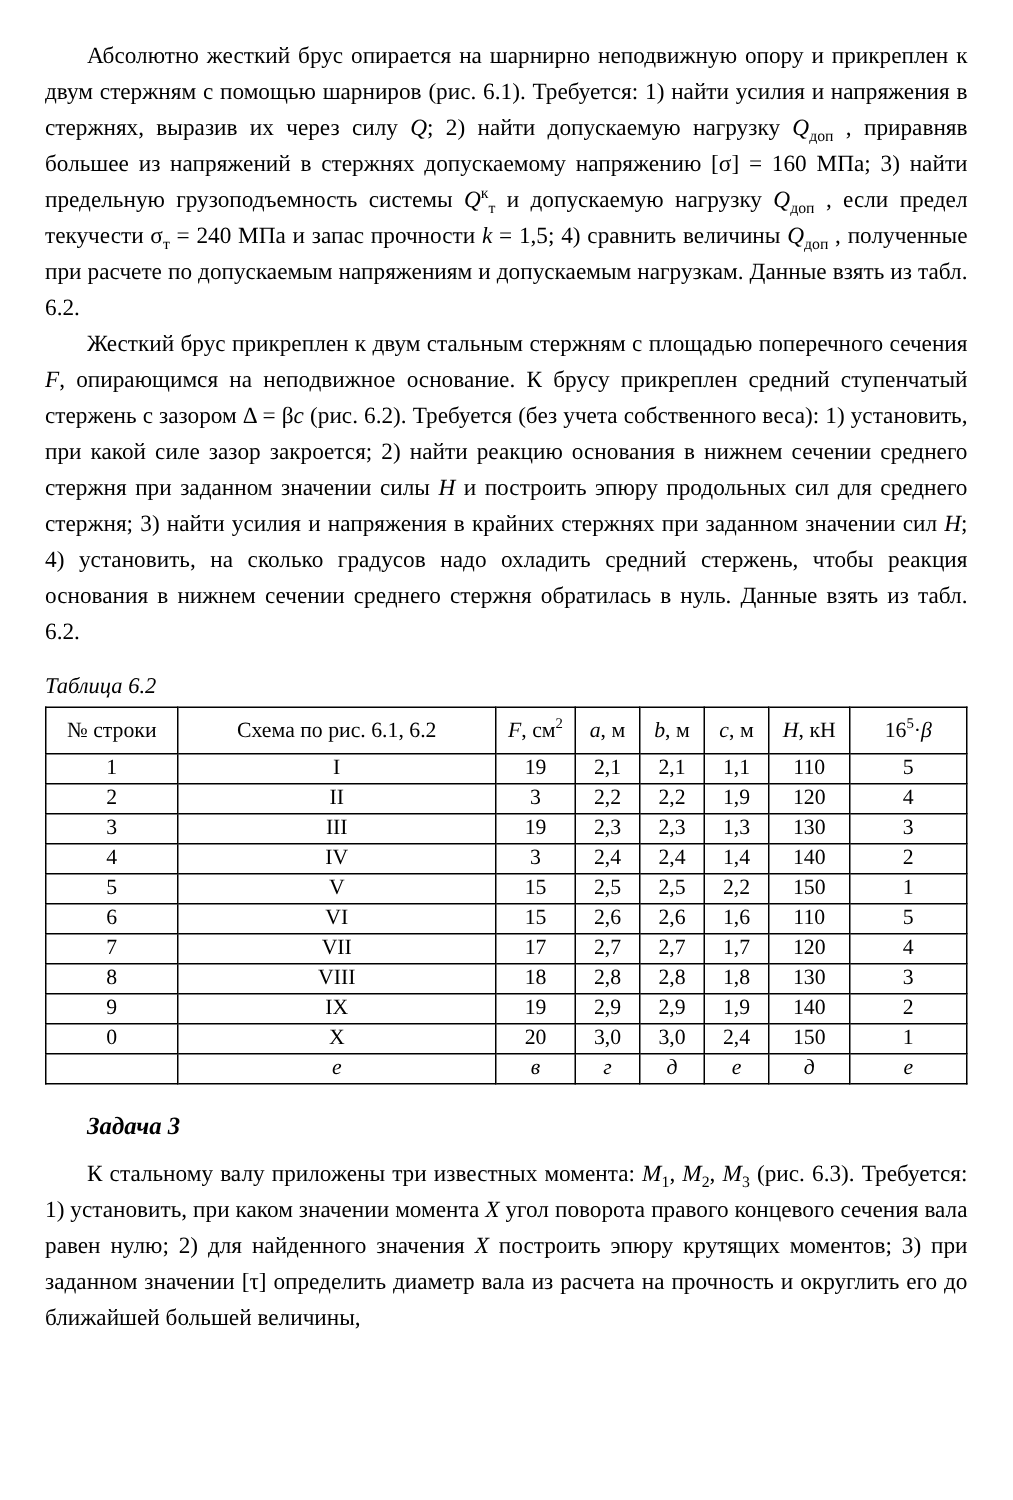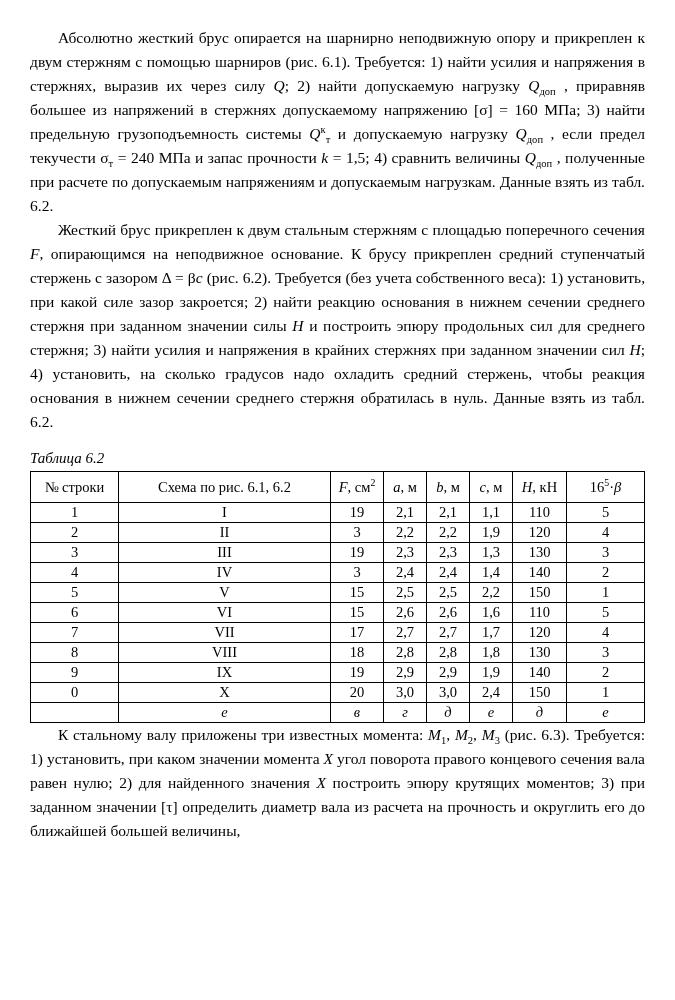--- a/index.html
+++ b/index.html
@@ -189,15 +189,16 @@
           <td>в</td>
           <td>г</td>
           <td>д</td>
           <td>е</td>
           <td>д</td>
           <td>е</td>
         </tr>
       </tbody>
   </table>
 
+  <h2 class="problem-title">Задача 3</h2>
   <p class="body-par"><span>К стальному валу приложены три известных момента: </span><span class="it">M</span><sub>1</sub><span>, </span><span class="it">M</span><sub>2</sub><span>, </span><span class="it">M</span><sub>3</sub><span> (рис. 6.3). Требуется: 1) установить, при каком значении момента </span><span class="it">X</span><span> угол поворота правого концевого сечения вала равен нулю; 2) для найденного значения </span><span class="it">X</span><span> построить эпюру крутящих моментов; 3) при заданном значении [τ] определить диаметр вала из расчета на прочность и округлить его до ближайшей большей величины,</span></p>
 
 </div>
 
 </body></html>

